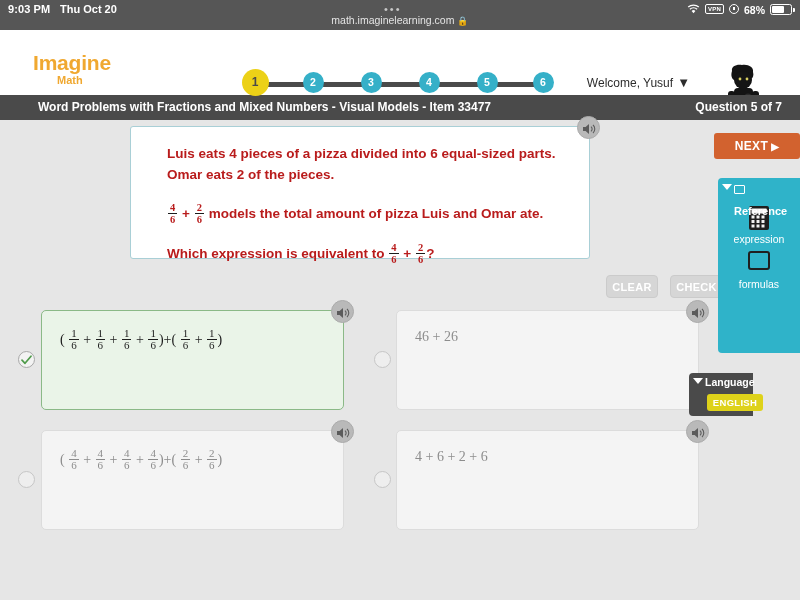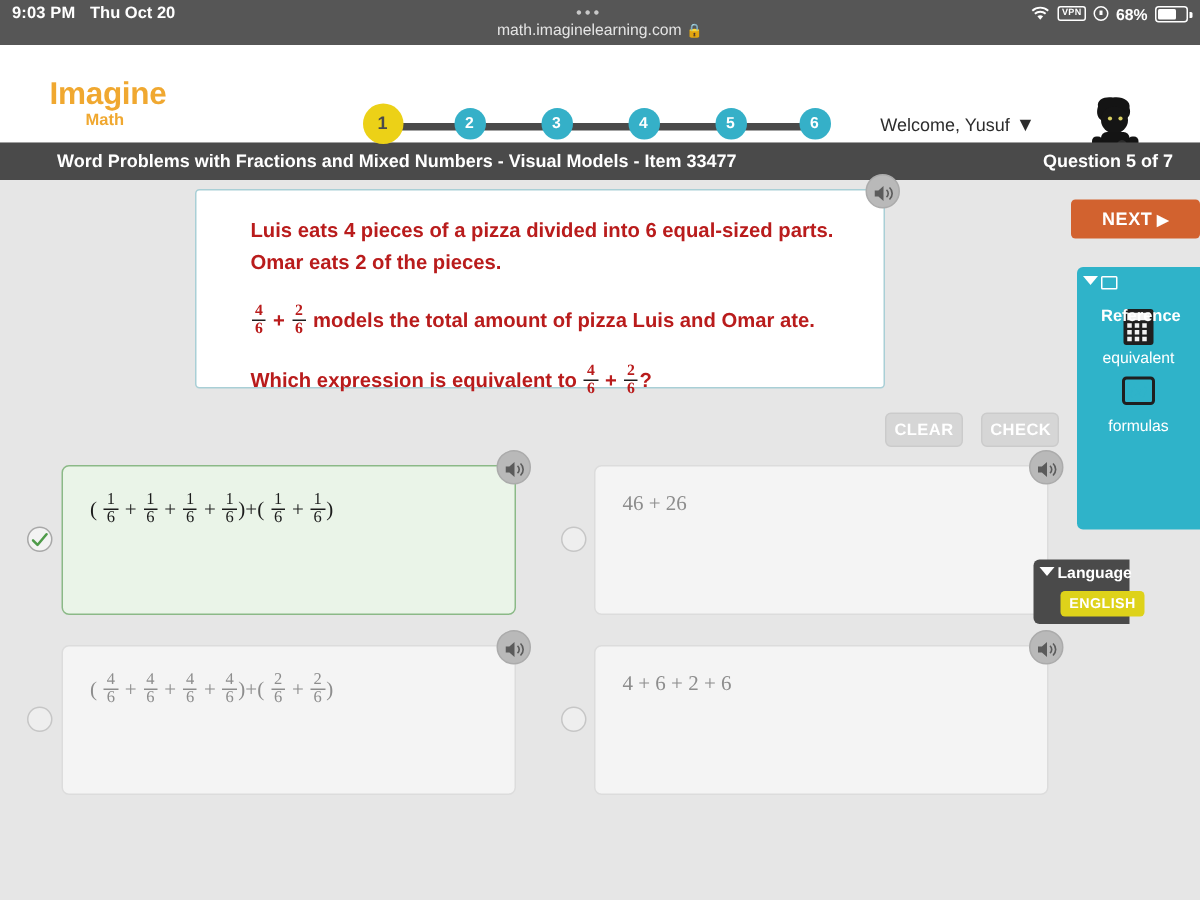--- a/index.html
+++ b/index.html
@@ -141,21 +141,21 @@
   .frac .num { display: block; padding: 0 2px; }
   .frac .den { display: block; border-top: 1px solid #1c1c1c; padding: 0 2px; }
 
   .spk {
     position: absolute; width: 23px; height: 23px; border-radius: 50%;
     background: #b9b9b9; border: 1px solid #ababab;
   }
   .spk svg { position: absolute; left: 5px; top: 5.5px; }
 
   
-  .btnrow { position: absolute; left: 590px; top: 155px; }
+  .btnrow { position: absolute; left: 606px; top: 155px; }
   .flatbtn {
     display: inline-block; width: 52px; height: 23px; line-height: 22px;
     text-align: center; font-size: 11px; color: #ffffff; font-weight: bold;
     background: #d6d6d6; border: 1px solid #cbcbcb; border-radius: 4px;
     margin-right: 8px; letter-spacing: .3px;
   }
 
   
   .opt {
     position: absolute; width: 303px; height: 100px;
@@ -457,21 +457,21 @@
               <rect x="14.5" y="10.5" width="3" height="3"></rect>
               <rect x="4.5" y="15" width="3" height="3"></rect>
               <rect x="9.5" y="15" width="3" height="3"></rect>
               <rect x="14.5" y="15" width="3" height="3"></rect>
               <rect x="4.5" y="19.5" width="3" height="3"></rect>
               <rect x="9.5" y="19.5" width="3" height="3"></rect>
               <rect x="14.5" y="19.5" width="3" height="3"></rect>
             </g>
           </svg>
       </span>
-      <span class="cap">equivalent</span>
+      <span class="cap">expression</span>
     </div>
 
     <div class="ref-item">
       <span class="glyph">
         <svg width="26" height="24" viewBox="0 0 26 24">
             <rect x="3" y="2" width="20" height="17" rx="2" fill="none" stroke="#1f1f1f" stroke-width="2"></rect>
             <text x="13" y="14" font-family="DejaVu Serif, serif" font-size="9" font-style="italic" fill="#2fb3c9" text-anchor="middle">(x)</text>
           </svg>
       </span>
       <span class="cap">formulas</span>

